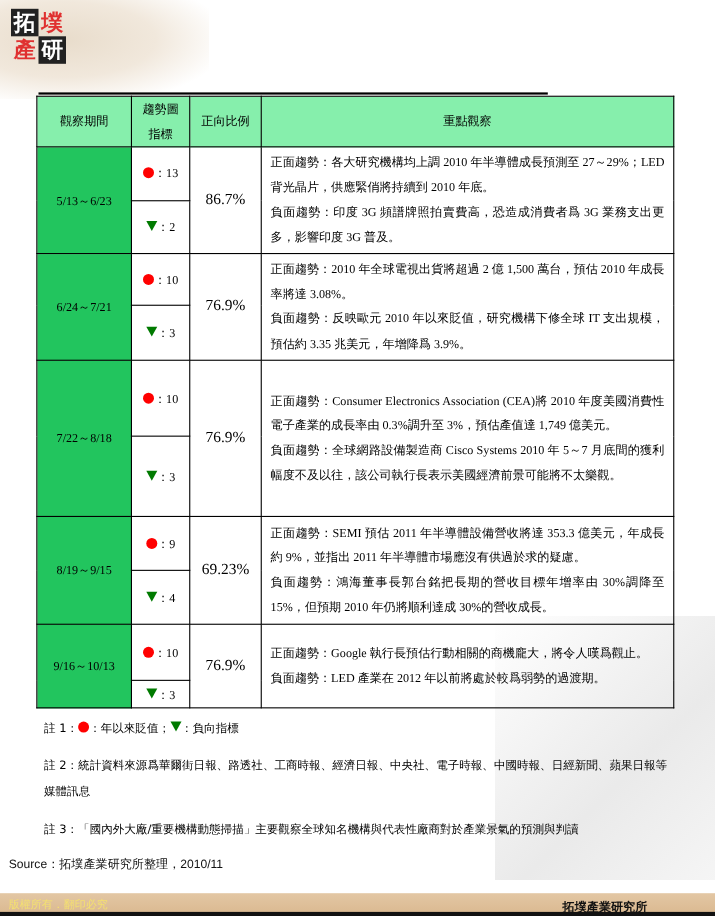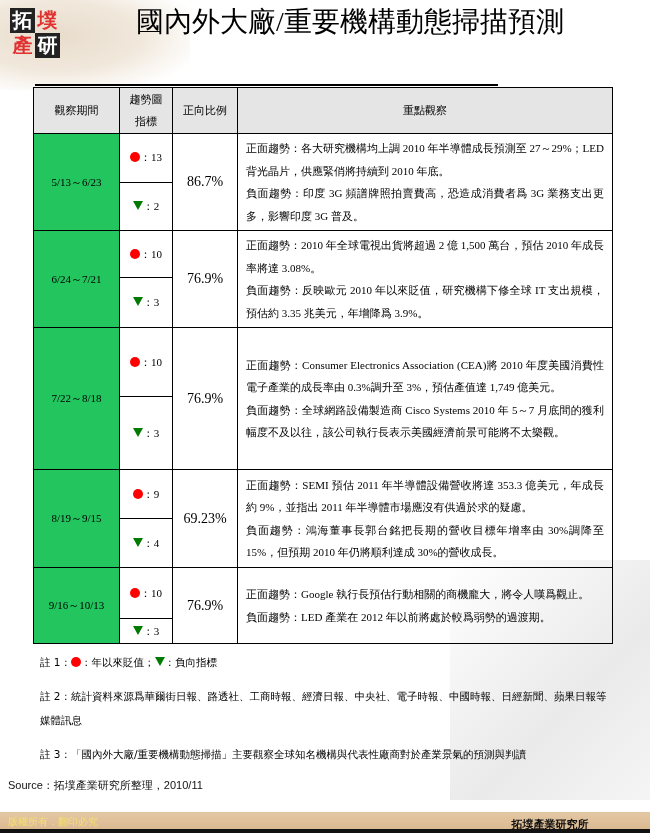--- a/index.html
+++ b/index.html
@@ -37,21 +37,21 @@
   }
   table.main {
     position:absolute; left:33px; top:87px; width:580px;
     border-collapse:collapse; font-size:11px;
     font-family:"Liberation Serif", serif;
   }
   table.main td, table.main th {
     border:1.5px solid #000; padding:0;
   }
   table.main th {
-    background:#e5e5e5; font-weight:normal; text-align:center; height:45px;
+    background:#86efac; font-weight:normal; text-align:center; height:45px;
     font-family:"DejaVu Sans", sans-serif; font-size:11px; line-height:22px;
   }
   .period { background:#22c55e; text-align:center; width:85px; font-size:11px; }
   .ind { text-align:center; width:52px; font-size:11px; }
   .ratio { text-align:center; width:64px; font-size:14px; }
   .obs { padding:3px 8px !important; font-size:11px; line-height:22.5px; text-align:justify; }
   .dot { display:inline-block; width:10px; height:10px; border-radius:50%; background:#ff0000; vertical-align:-1px; }
   .tri { display:inline-block; width:0; height:0; border-left:5px solid transparent; border-right:5px solid transparent; border-top:9px solid #007a00; vertical-align:0px; }
   .notes {
     position:absolute; left:40px; font-family:"DejaVu Sans", sans-serif; font-size:10.5px; line-height:24px;
@@ -83,21 +83,20 @@
 <div class="watermark"></div>
 
 <div class="logo">
   <span class="dark">拓</span>
   <span class="red">墣</span>
   <span class="red">產</span>
   <span class="dark">研</span>
 </div>
 
 <div class="title">
-  <div>國內外大廠/重要機構動態掃描預測</div>
 </div>
 <div class="title-rule"></div>
 
 <table class="main">
   <tbody>
       <tr>
     <th>觀察期間</th>
     <th>
       <div>趨勢圖</div>
       <div>指標</div>

